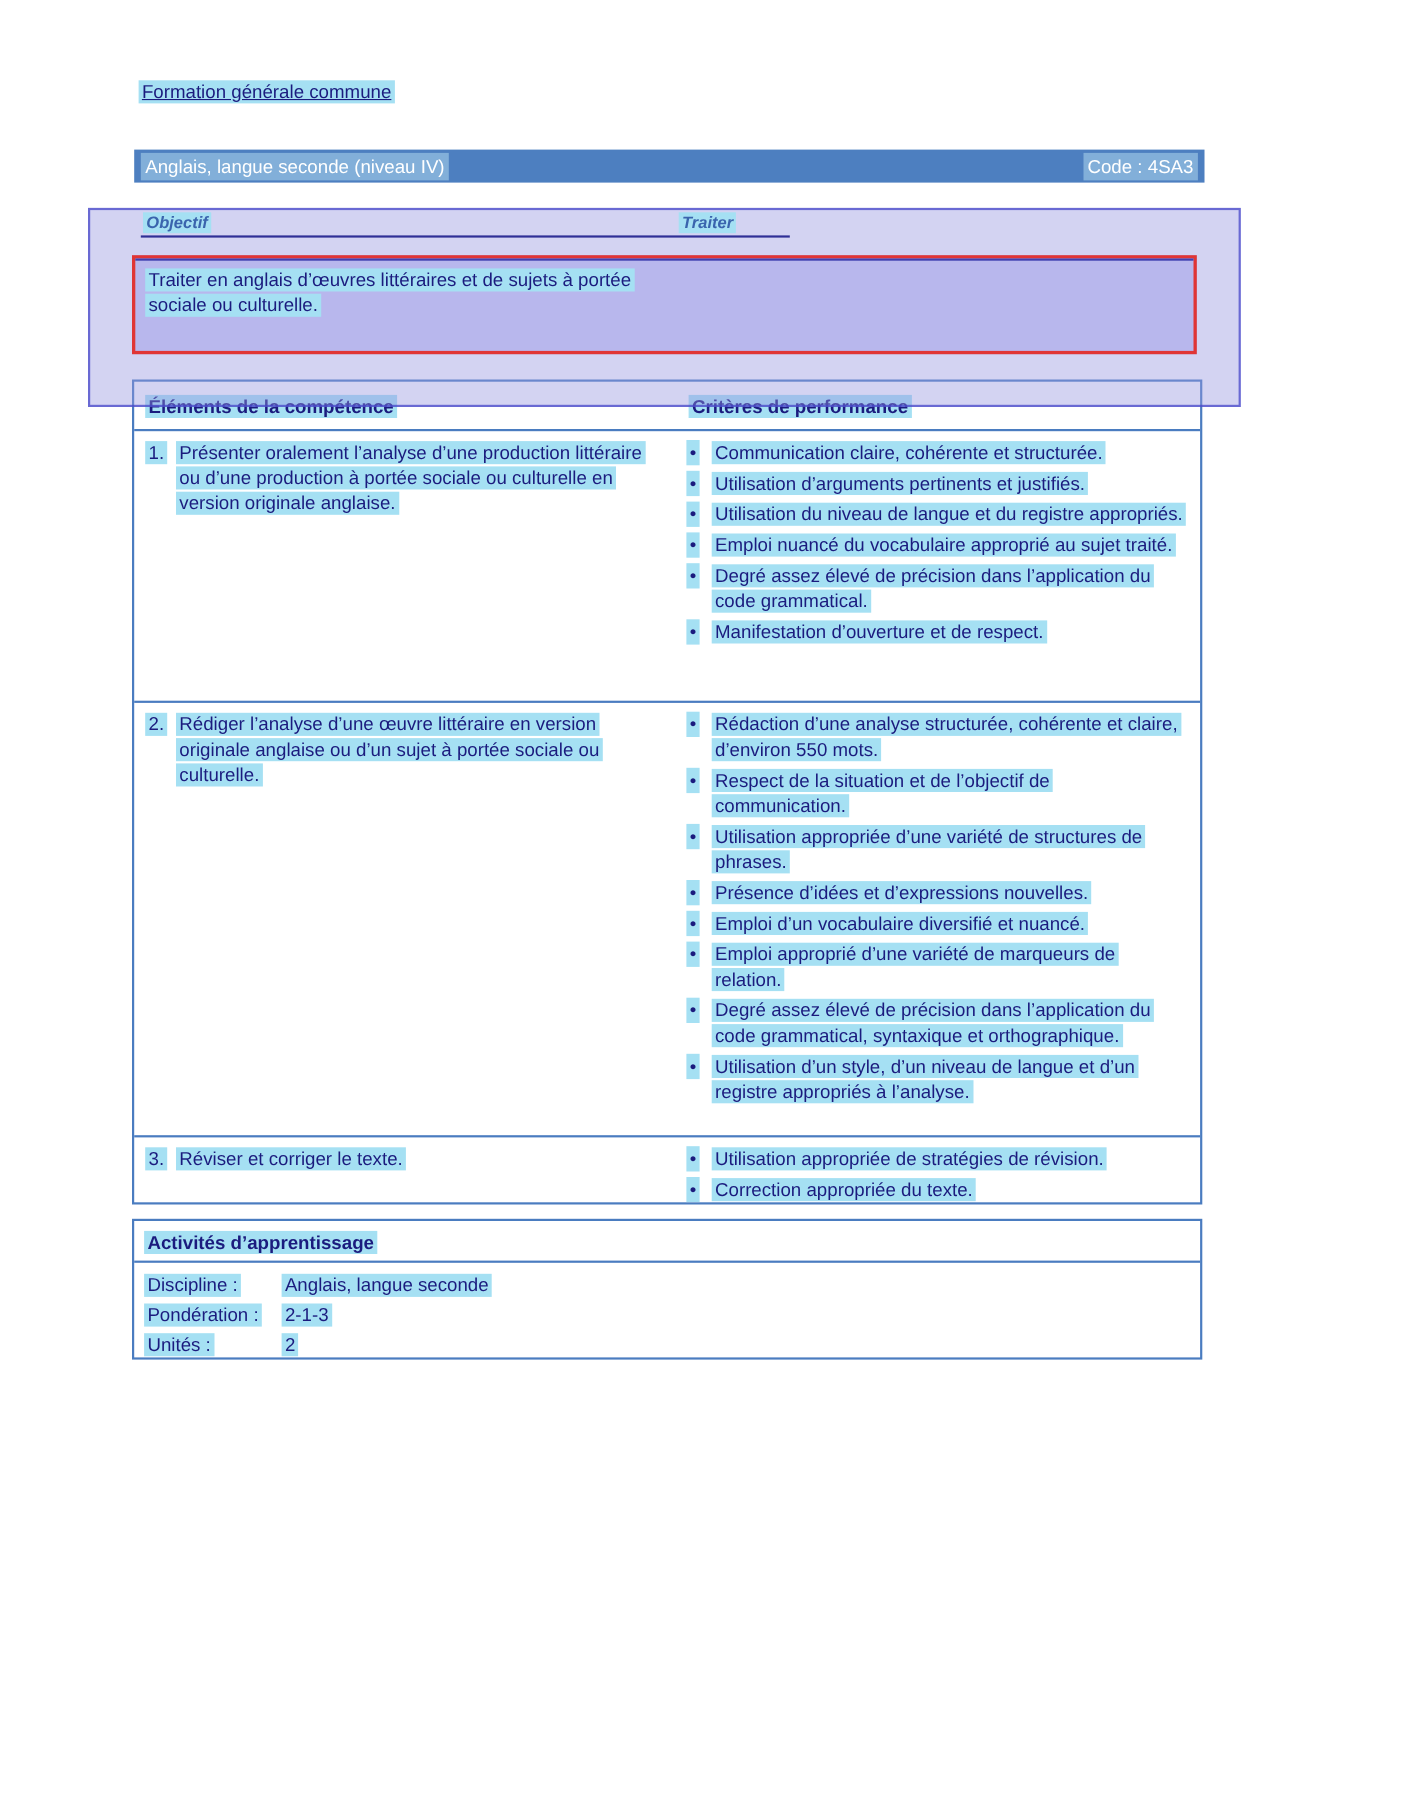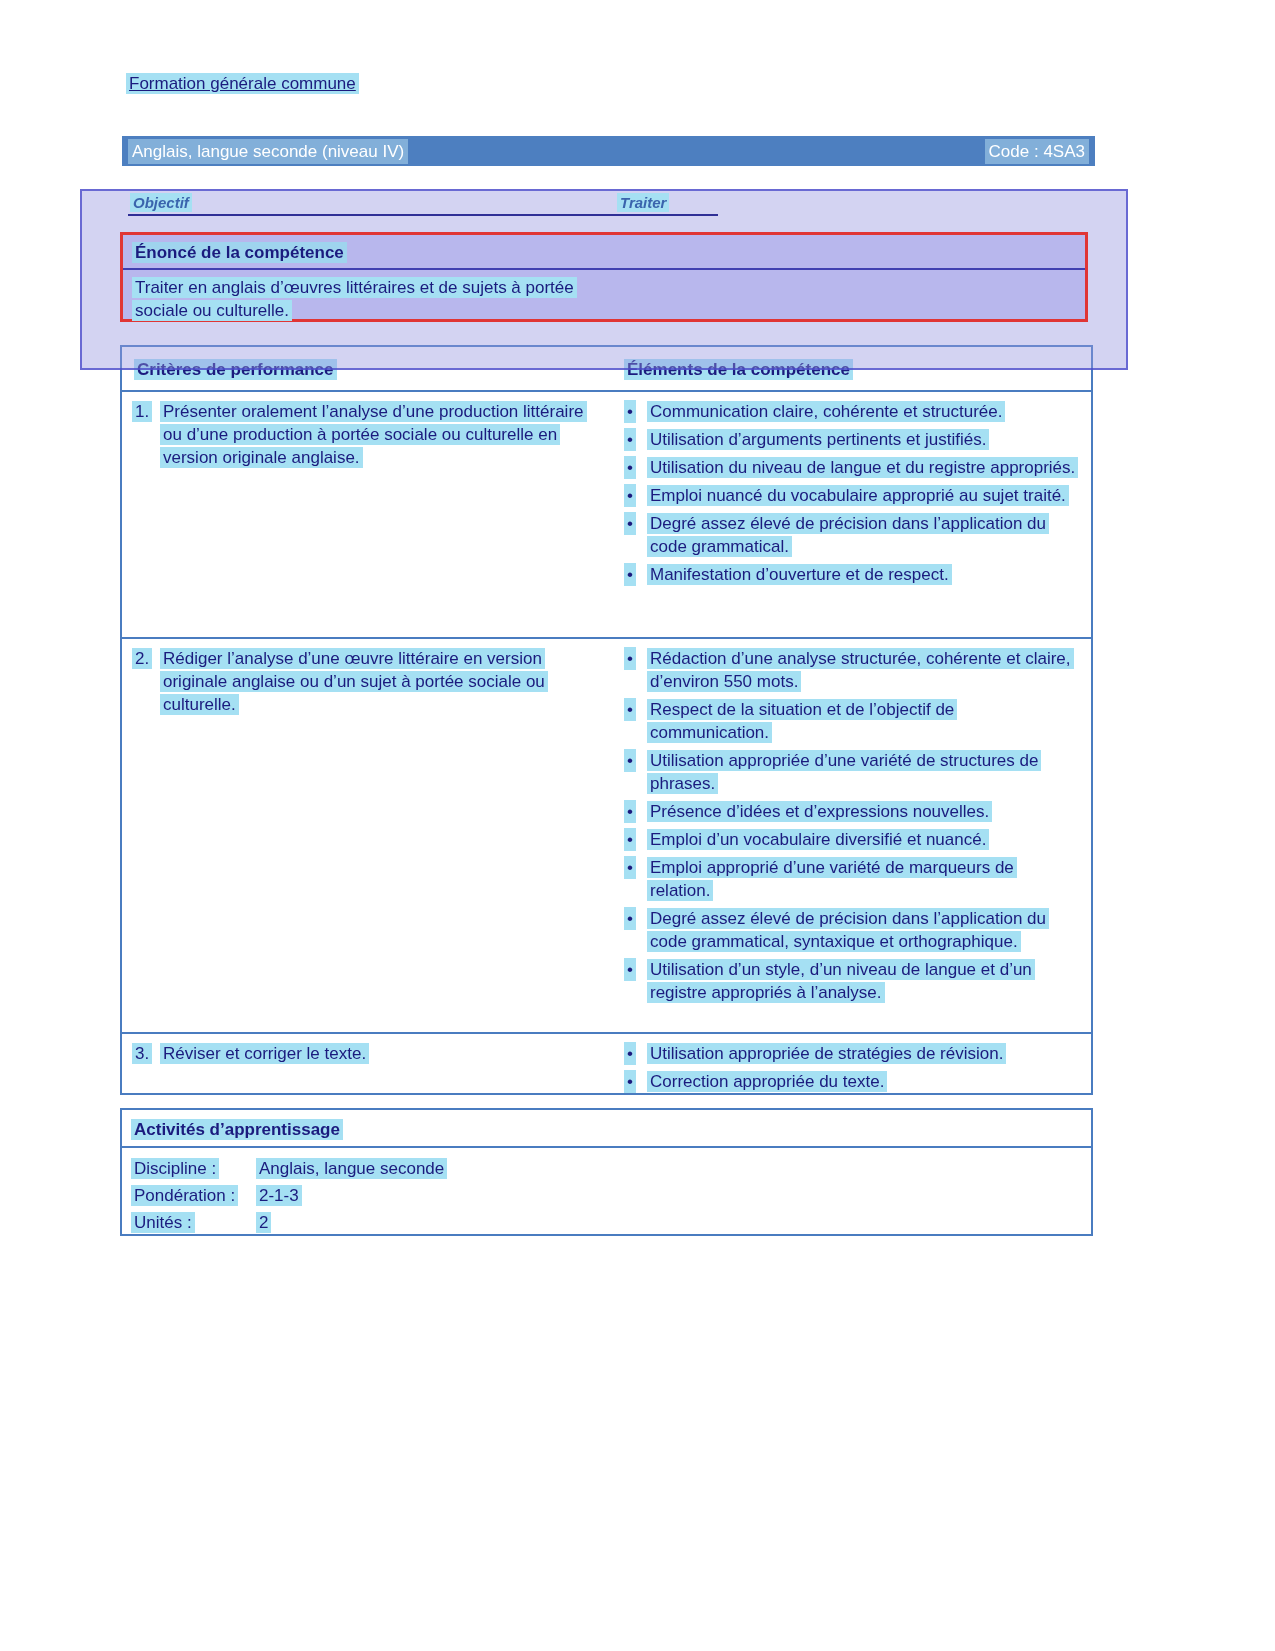--- a/index.html
+++ b/index.html
@@ -133,30 +133,29 @@
 
   <div class="overlay"></div>
 
   <div class="objstd">
     <span class="hl">Objectif</span>
     <span class="std-pos"><span class="hl">Traiter</span></span>
   </div>
   <div class="obj-underline"></div>
 
   <div class="enonce-box">
-    <div class="enonce-heading"><span class="hl">Énoncé de la compétence</span></div>
     <div class="enonce-divider"></div>
     <div class="enonce-body"><span class="hl">Traiter en anglais d’œuvres littéraires et de sujets à portée sociale ou culturelle.</span></div>
   </div>
 
   <div class="comp-table">
 
     <div class="trow thead">
+      <div class="cell c1"><span class="hl bold">Éléments de la compétence</span></div>
       <div class="cell c2"><span class="hl bold">Critères de performance</span></div>
-      <div class="cell c1"><span class="hl bold">Éléments de la compétence</span></div>
     </div>
 
     <div class="trow r1">
       <div class="cell c1">
         <div class="el">
           <span class="num"><span class="hl">1.</span></span>
           <span class="hl">Présenter oralement l’analyse d’une production littéraire ou d’une production à portée sociale ou culturelle en version originale anglaise.</span>
         </div>
       </div>
       <div class="cell c2">

